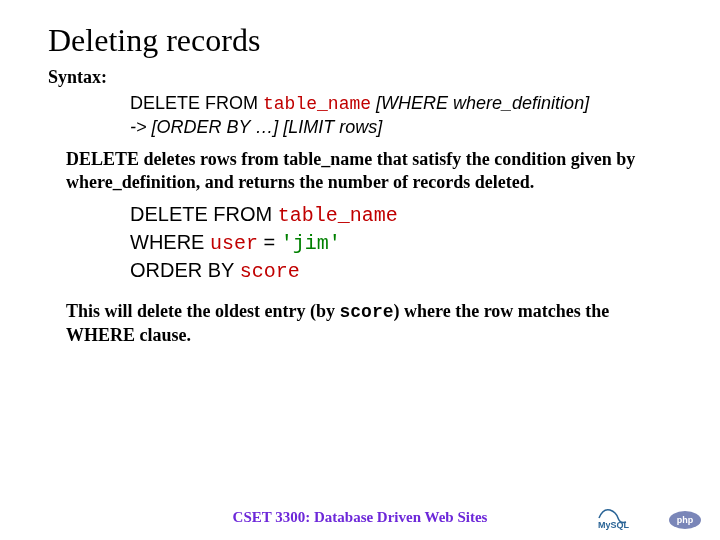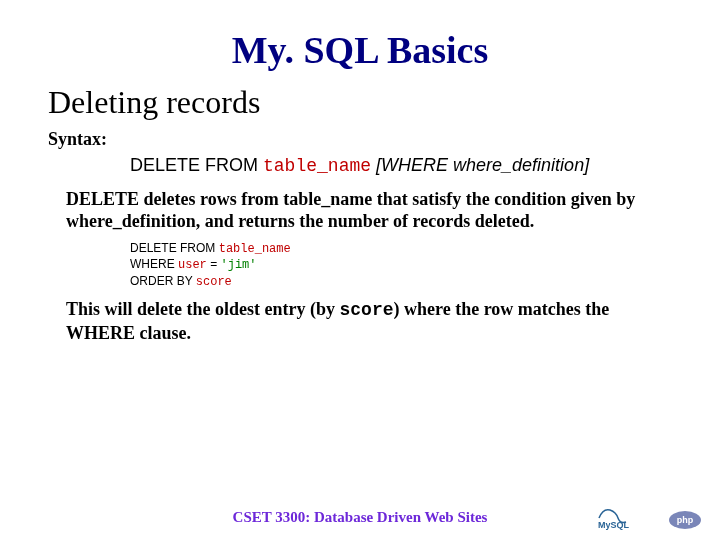--- a/index.html
+++ b/index.html
@@ -39,23 +39,23 @@
   .codefield{font-family:"Courier New",monospace;color:#c00000;font-size:18px}
   .ital{font-style:italic}
   .para{
     font-family:"Times New Roman",Times,serif;
     font-size:18px;
     font-weight:bold;
     line-height:1.25;
     margin:8px 6px 8px 18px;
   }
   .example{
-    margin:4px 0 8px 82px;
+    margin:4px 0 15px 82px;
     font-family:Arial,Helvetica,sans-serif;
-    font-size:12px;
+    font-size:20px;
     line-height:1.3;
   }
   .example .lit{color:#c00000;font-family:"Courier New",monospace}
   .example .str{color:#008000;font-family:"Courier New",monospace}
   .example .num{color:#c00000;font-family:"Courier New",monospace}
   .codeinline{font-family:"Courier New",monospace;font-size:18px}
   .footer{
     position:absolute;
     bottom:14px;left:0;right:0;
     text-align:center;
@@ -69,29 +69,31 @@
     right:18px;bottom:10px;
     display:flex;gap:22px;align-items:flex-end;
   }
   .logos svg{display:block}
 </style>
 </head>
 <body>
 
 <div class="slide">
 
-  <h1 class="title">My. SQL Basics</h1>
 
   <div class="subhead">Deleting records</div>
 
   <div class="label-syntax">Syntax:</div>
 
   <div class="syntaxblock">
     <div>
       <span>DELETE FROM </span><span class="codefield">table_name</span><span class="ital"> [WHERE where_definition]</span>
+    </div>
+    <div class="ital">
+      <span class="arr">-&gt; [ORDER BY …] [LIMIT rows]</span>
     </div>
   </div>
 
   <div class="para">
     <span>DELETE deletes rows from </span><span>table_name</span><span> that satisfy the condition given by </span><span>where_definition</span><span>, and returns the number of records deleted.</span>
   </div>
 
   <div class="example">
     <div>
       <span>DELETE FROM </span><span class="lit">table_name</span>

